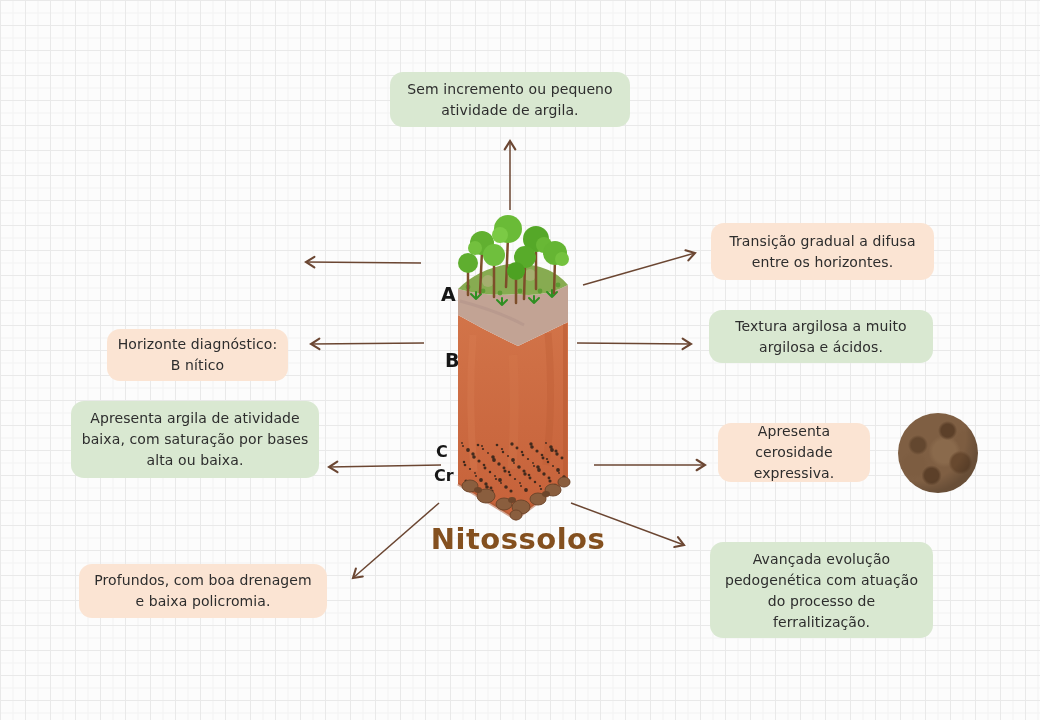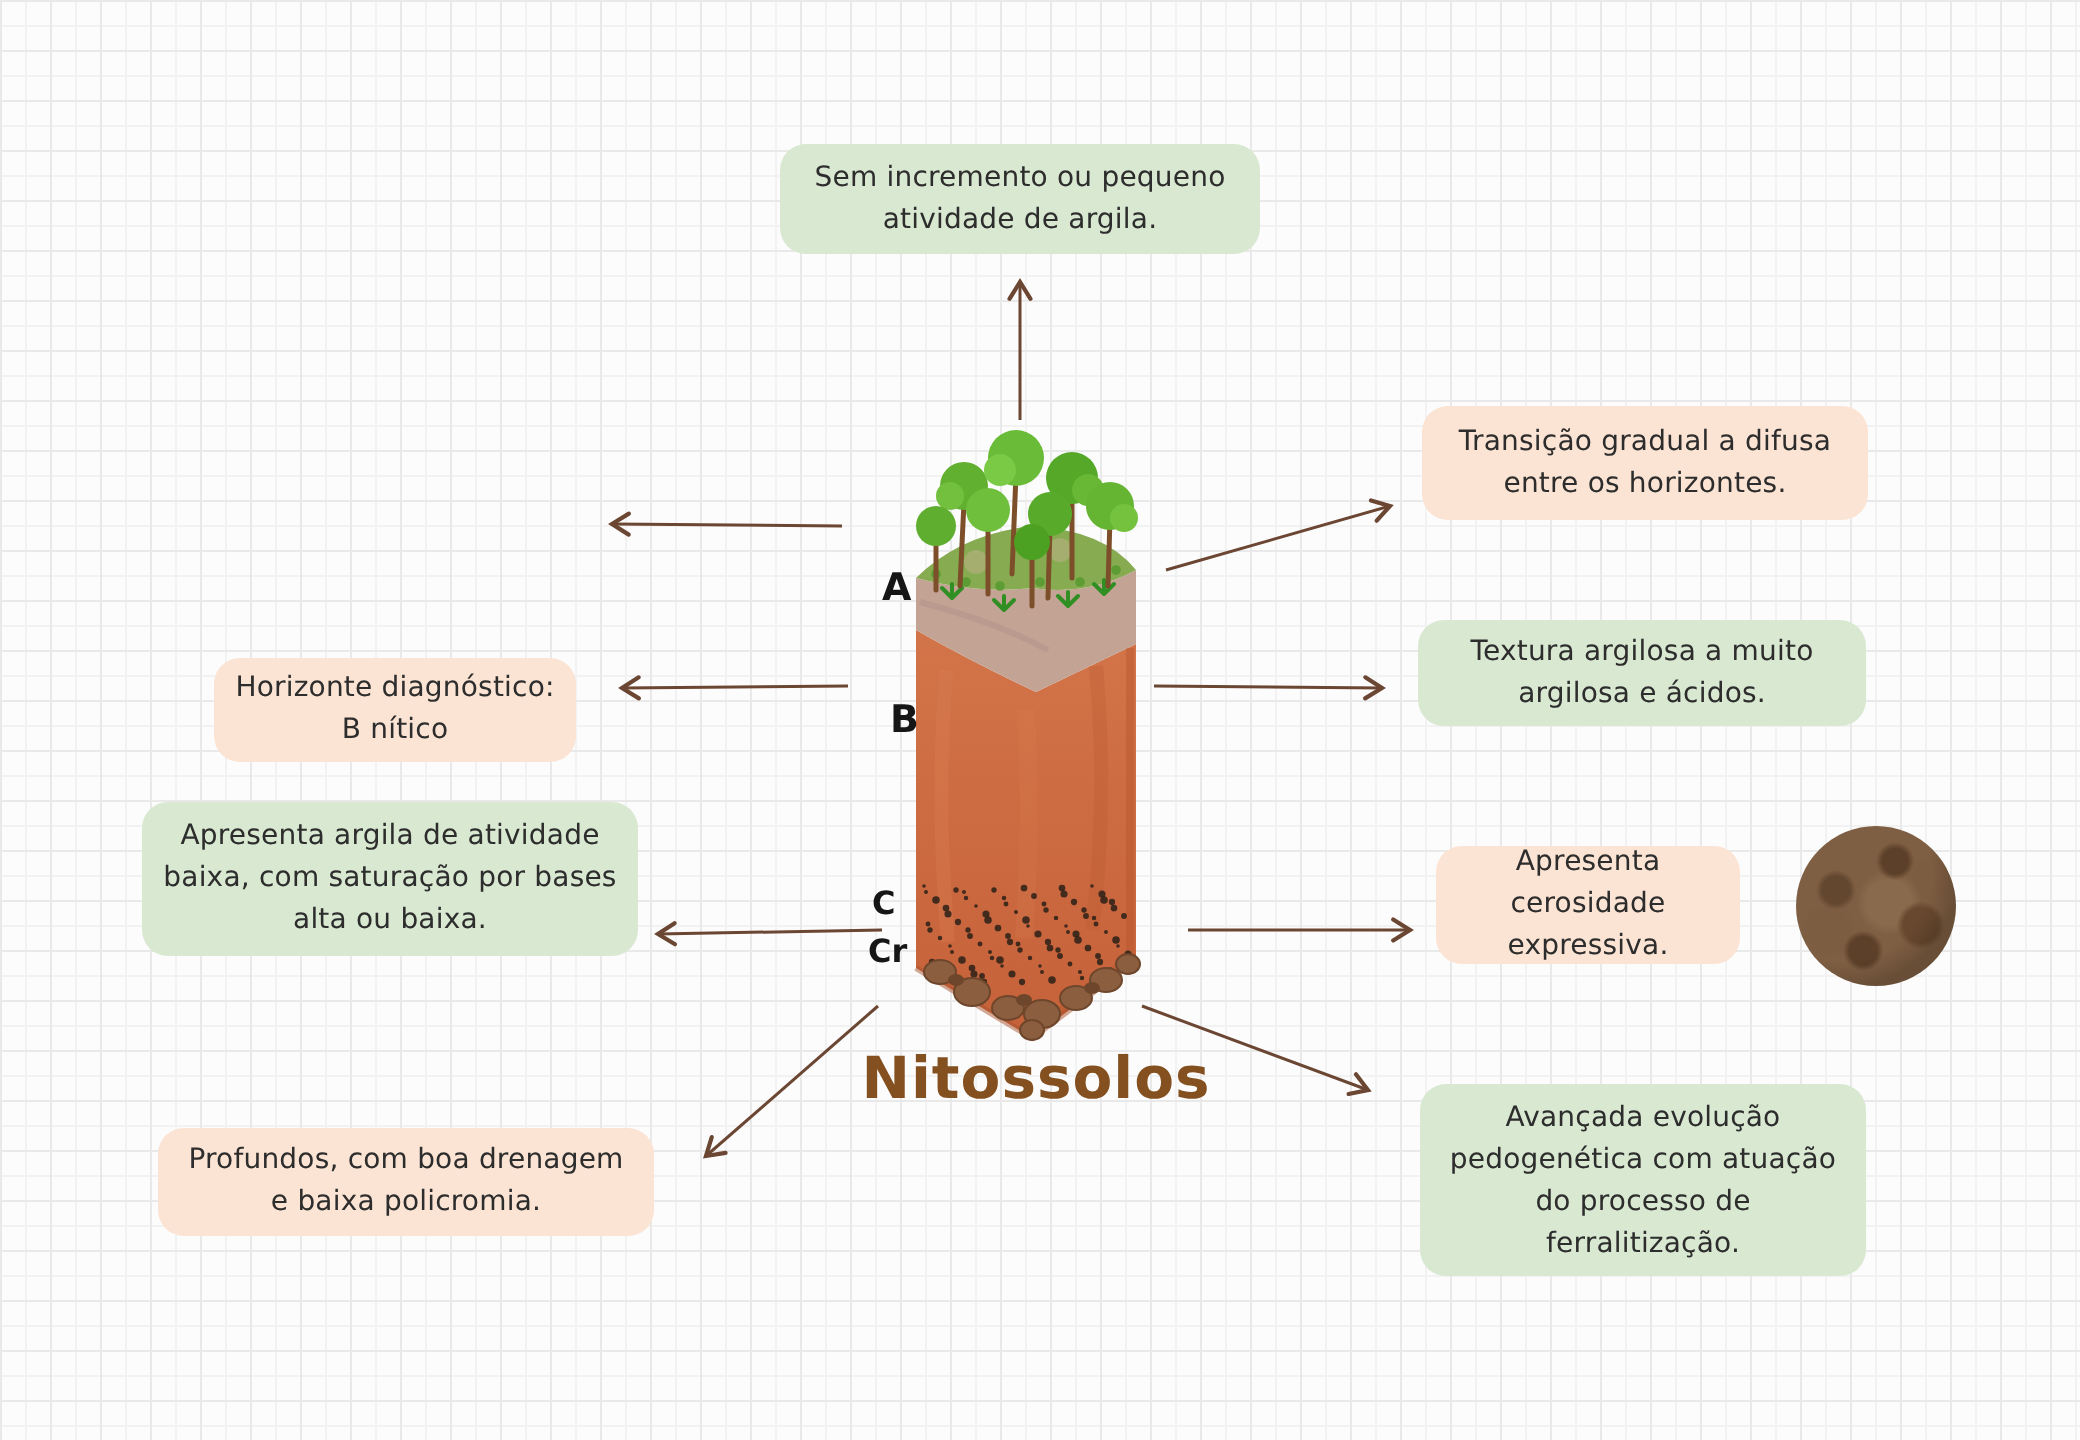--- a/index.html
+++ b/index.html
@@ -255,21 +255,21 @@
   </div>
 
   <div class="box green" style="left:71px;top:401px;width:248px;height:77px;">
     <p><span>Apresenta </span><span class="bold">argila de atividade baixa, com saturação por bases alta ou baixa.</span></p>
   </div>
 
   <div class="box peach" style="left:79px;top:564px;width:248px;height:54px;">
     <p><span>Profundos, com boa drenagem e </span><span class="bold">baixa policromia.</span></p>
   </div>
 
-  <div class="box peach" style="left:711px;top:203px;width:223px;height:57px;">
+  <div class="box peach" style="left:711px;top:223px;width:223px;height:57px;">
     <p><span>Transição </span><span class="bold">gradual a difusa</span><span> entre os horizontes.</span></p>
   </div>
 
   <div class="box green" style="left:709px;top:310px;width:224px;height:53px;">
     <p><span>Textura argilosa a muito argilosa e ácidos.</span></p>
   </div>
 
   <div class="box peach" style="left:718px;top:423px;width:152px;height:59px;">
     <p><span>Apresenta cerosidade expressiva.</span></p>
   </div>

